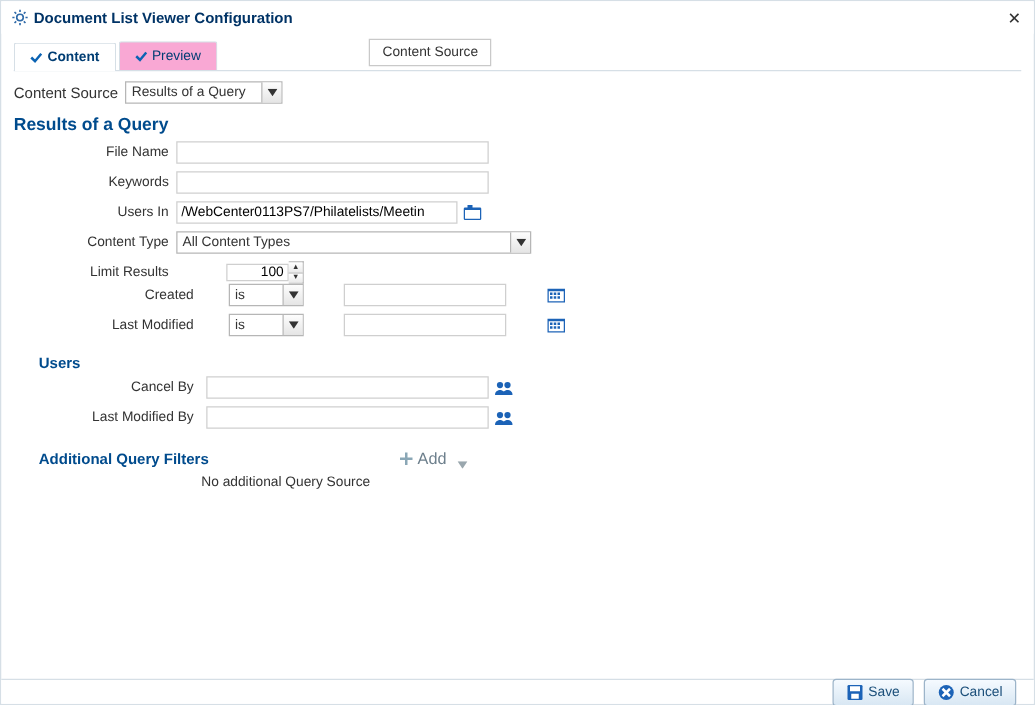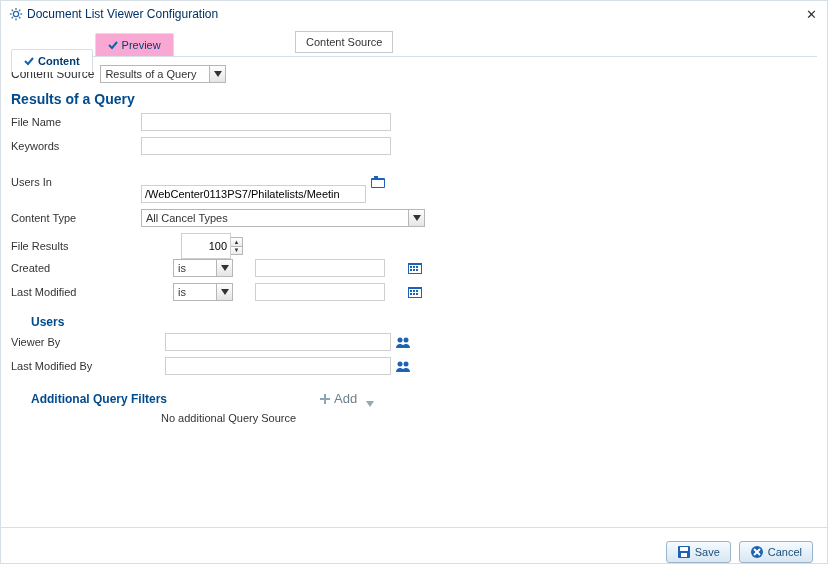--- a/index.html
+++ b/index.html
@@ -18,21 +18,21 @@
     background: #fff;
   }
   .title-bar {
     height: 26px;
     display: flex;
     align-items: center;
     padding: 0 8px;
     background: #fff;
   }
   .title-text {
-    font-weight: normal;
+    font-weight: bold;
     color: #003366;
     font-size: 12px;
     flex: 1;
   }
   .gear-icon {
     width: 14px; height: 14px;
     margin-right: 4px;
     display:inline-block;
   }
   .close-x {
@@ -61,21 +61,21 @@
     color: #003d73;
     font-size: 11px;
     margin-right: 2px;
     border-radius: 2px 2px 0 0;
     cursor: pointer;
   }
   .tab.active {
     background: #fff;
     font-weight: bold;
     position: relative;
-    top: 16px;
+    top: 1px;
   }
   .check-icon {
     width: 10px; height: 10px;
     display: inline-block;
   }
   .tooltip {
     position: absolute;
     left: 284px;
     top: -2px;
     background: #fff;
@@ -132,46 +132,47 @@
   }
   .form-grid {
     display: grid;
     grid-template-columns: 130px auto;
     row-gap: 6px;
     align-items: center;
     margin-left: 0;
     width: 400px;
   }
   .flabel {
+    text-align: right;
     padding-right: 6px;
     color: #333;
     font-size: 11px;
   }
   .text-input {
     border: 1px solid #cfcfcf;
     height: 18px;
     padding: 1px 3px;
     font-size: 11px;
     width: 250px;
     background:#fff;
   }
-  .text-input.short { width: 225px; margin-top: 24px; }
+  .text-input.short { width: 225px; }
   .lookin-row {
     display:flex; align-items:center; gap:4px;
   }
   .ct-row { display:flex; align-items:center; }
   .ct-select { display:flex; align-items:center; border:1px solid #b6b6b6; height:18px; width:284px; background:#fff;}
   .ct-select .sel-text{ flex:1; padding:0 4px; font-size:11px;}
   .num-wrap {
     display:flex; align-items:center;
     margin-left: 40px;
   }
   .num-input {
     border:1px solid #cfcfcf;
-    height:26px; width:50px;
+    height:14px; width:50px;
     text-align:right;
     padding-right:3px;
     font-size:11px;
   }
   .spin {
     display:flex; flex-direction:column;
     border:1px solid #b6b6b6;
     border-left:none;
     height:18px;
     width:12px;
@@ -180,21 +181,21 @@
     flex:1; display:flex; align-items:center; justify-content:center;
     background:linear-gradient(#fff,#eaeaea);
     cursor:pointer;
     font-size:6px;
     line-height:1;
   }
   .spin div:first-child{ border-bottom:1px solid #b6b6b6;}
   .date-row {
     display:grid;
     grid-template-columns:150px 70px 140px 20px;
-    column-gap:12px;
+    column-gap:22px;
     align-items:center;
     margin-bottom:6px;
   }
   .date-row .flabel{ padding-right:6px;}
   .op-select{ display:flex; align-items:center; border:1px solid #b6b6b6; height:18px; width:60px; background:#fff;}
   .op-select .sel-text{flex:1; padding:0 4px;}
   .date-input{ border:1px solid #cfcfcf; height:18px; width:130px; font-size:11px; padding:1px 3px; background:#fff;}
   .cal-icon{ width:16px; height:14px; cursor:pointer;}
   .user-row{
     display:grid;
@@ -225,25 +226,25 @@
   .chev{ width:8px; height:8px; margin-left:6px;}
   .no-filters{
     margin-left:150px;
     color:#333;
     font-size:11px;
     margin-top:2px;
   }
   .button-bar{
     position:absolute;
     bottom:0; left:0; right:0;
-    height:36px;
+    height:20px;
     border-top:1px solid #d6dfe6;
     display:flex;
     justify-content:flex-end;
-    align-items:flex-end;
+    align-items:center;
     gap:8px;
     padding-right:14px;
     background:#fff;
   }
   .btn{
     display:flex; align-items:center; gap:4px;
     border:1px solid #9cb4c9;
     background:linear-gradient(#f5faff,#d8e7f3);
     color:#1b4f7a;
     font-size:11px;
@@ -331,30 +332,30 @@
               <rect x="1" y="3" width="14" height="10" rx="1" fill="#1c63b7"></rect>
               <rect x="2" y="5" width="12" height="7" fill="#fff"></rect>
               <rect x="4" y="1" width="4" height="3" fill="#1c63b7"></rect>
             </svg>
         </span>
       </div>
 
       <div class="flabel">Content Type</div>
       <div class="ct-row">
         <div class="ct-select">
-          <span class="sel-text">All Cancel Types</span>
+          <span class="sel-text">All Content Types</span>
           <div class="select-btn">
             <svg width="8" height="6" viewBox="0 0 8 6">
                 <polygon points="0,0 8,0 4,6" fill="#333"></polygon>
               </svg>
           </div>
         </div>
       </div>
 
-      <div class="flabel">File Results</div>
+      <div class="flabel">Limit Results</div>
       <div class="num-wrap">
         <input class="num-input" value="100" style="">
         <div class="spin">
           <div>▲</div>
           <div>▼</div>
         </div>
       </div>
     </div>
 
 
@@ -408,21 +409,21 @@
               <rect x="6" y="8" width="2" height="2"></rect>
               <rect x="9" y="8" width="2" height="2"></rect>
             </g>
           </svg>
       </span>
     </div>
 
     <div class="sub-title">Users</div>
 
     <div class="user-row">
-      <div class="flabel">Viewer By</div>
+      <div class="flabel">Cancel By</div>
       <input class="user-input" value="" style="">
       <span class="people-icon">
         <svg viewBox="0 0 16 14">
             <circle cx="5" cy="5" r="2.5" fill="#1c63b7"></circle>
             <circle cx="11" cy="5" r="2.5" fill="#1c63b7"></circle>
             <path d="M1,13 C1,9 5,9 5,9 C5,9 9,9 9,13 Z" fill="#1c63b7"></path>
             <path d="M7,13 C7,9 11,9 11,9 C11,9 15,9 15,13 Z" fill="#1c63b7"></path>
           </svg>
       </span>
     </div>

